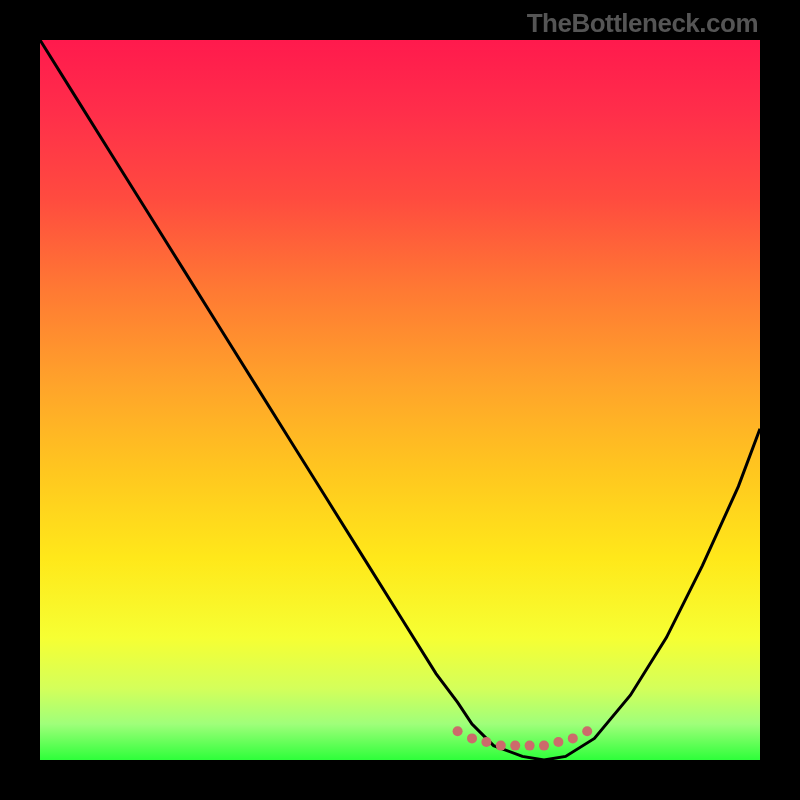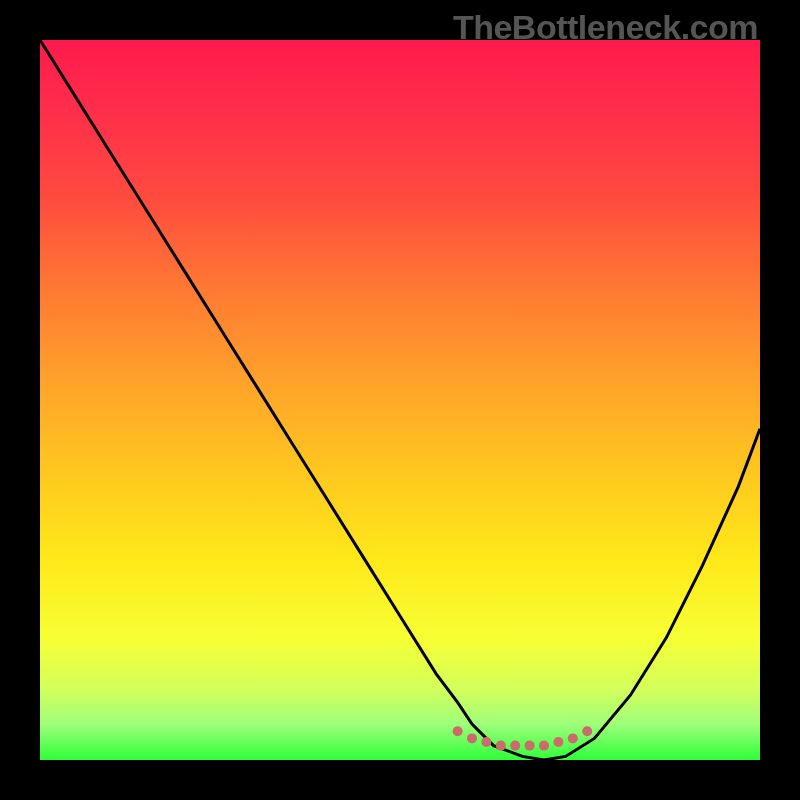--- a/index.html
+++ b/index.html
@@ -31,21 +31,21 @@
     position: absolute;
     left: 0;
     top: 0;
     width: 100%;
     height: 100%;
   }
   .watermark {
     position: absolute;
     top: 8px;
     right: 42px;
-    font-size: 34px;
+    font-size: 26px;
     font-weight: 600;
     color: #555;
     letter-spacing: -0.5px;
   }
   svg.curve {
     position: absolute;
     left: 0;
     top: 0;
     width: 720px;
     height: 720px;

